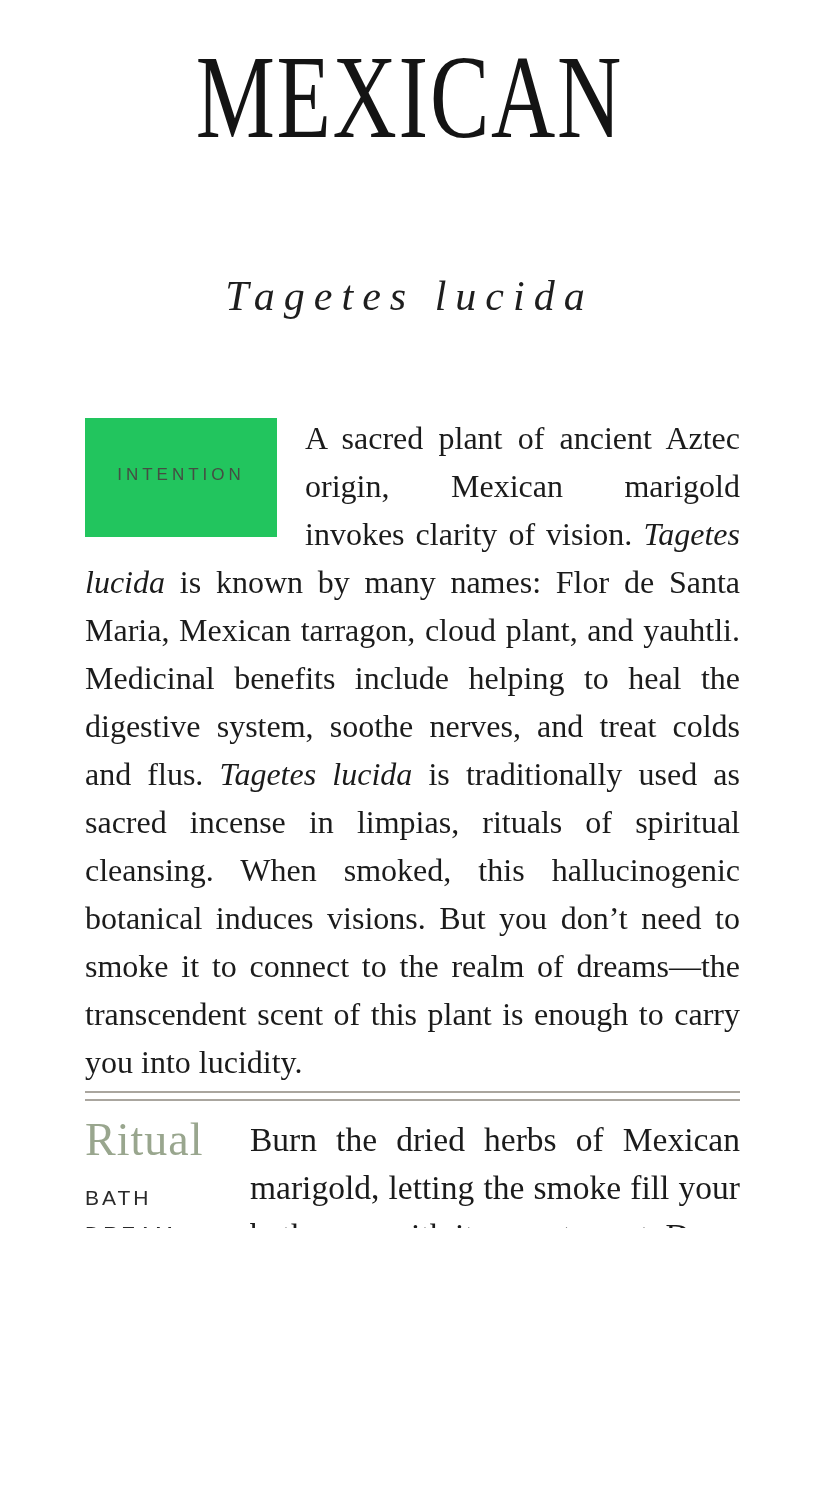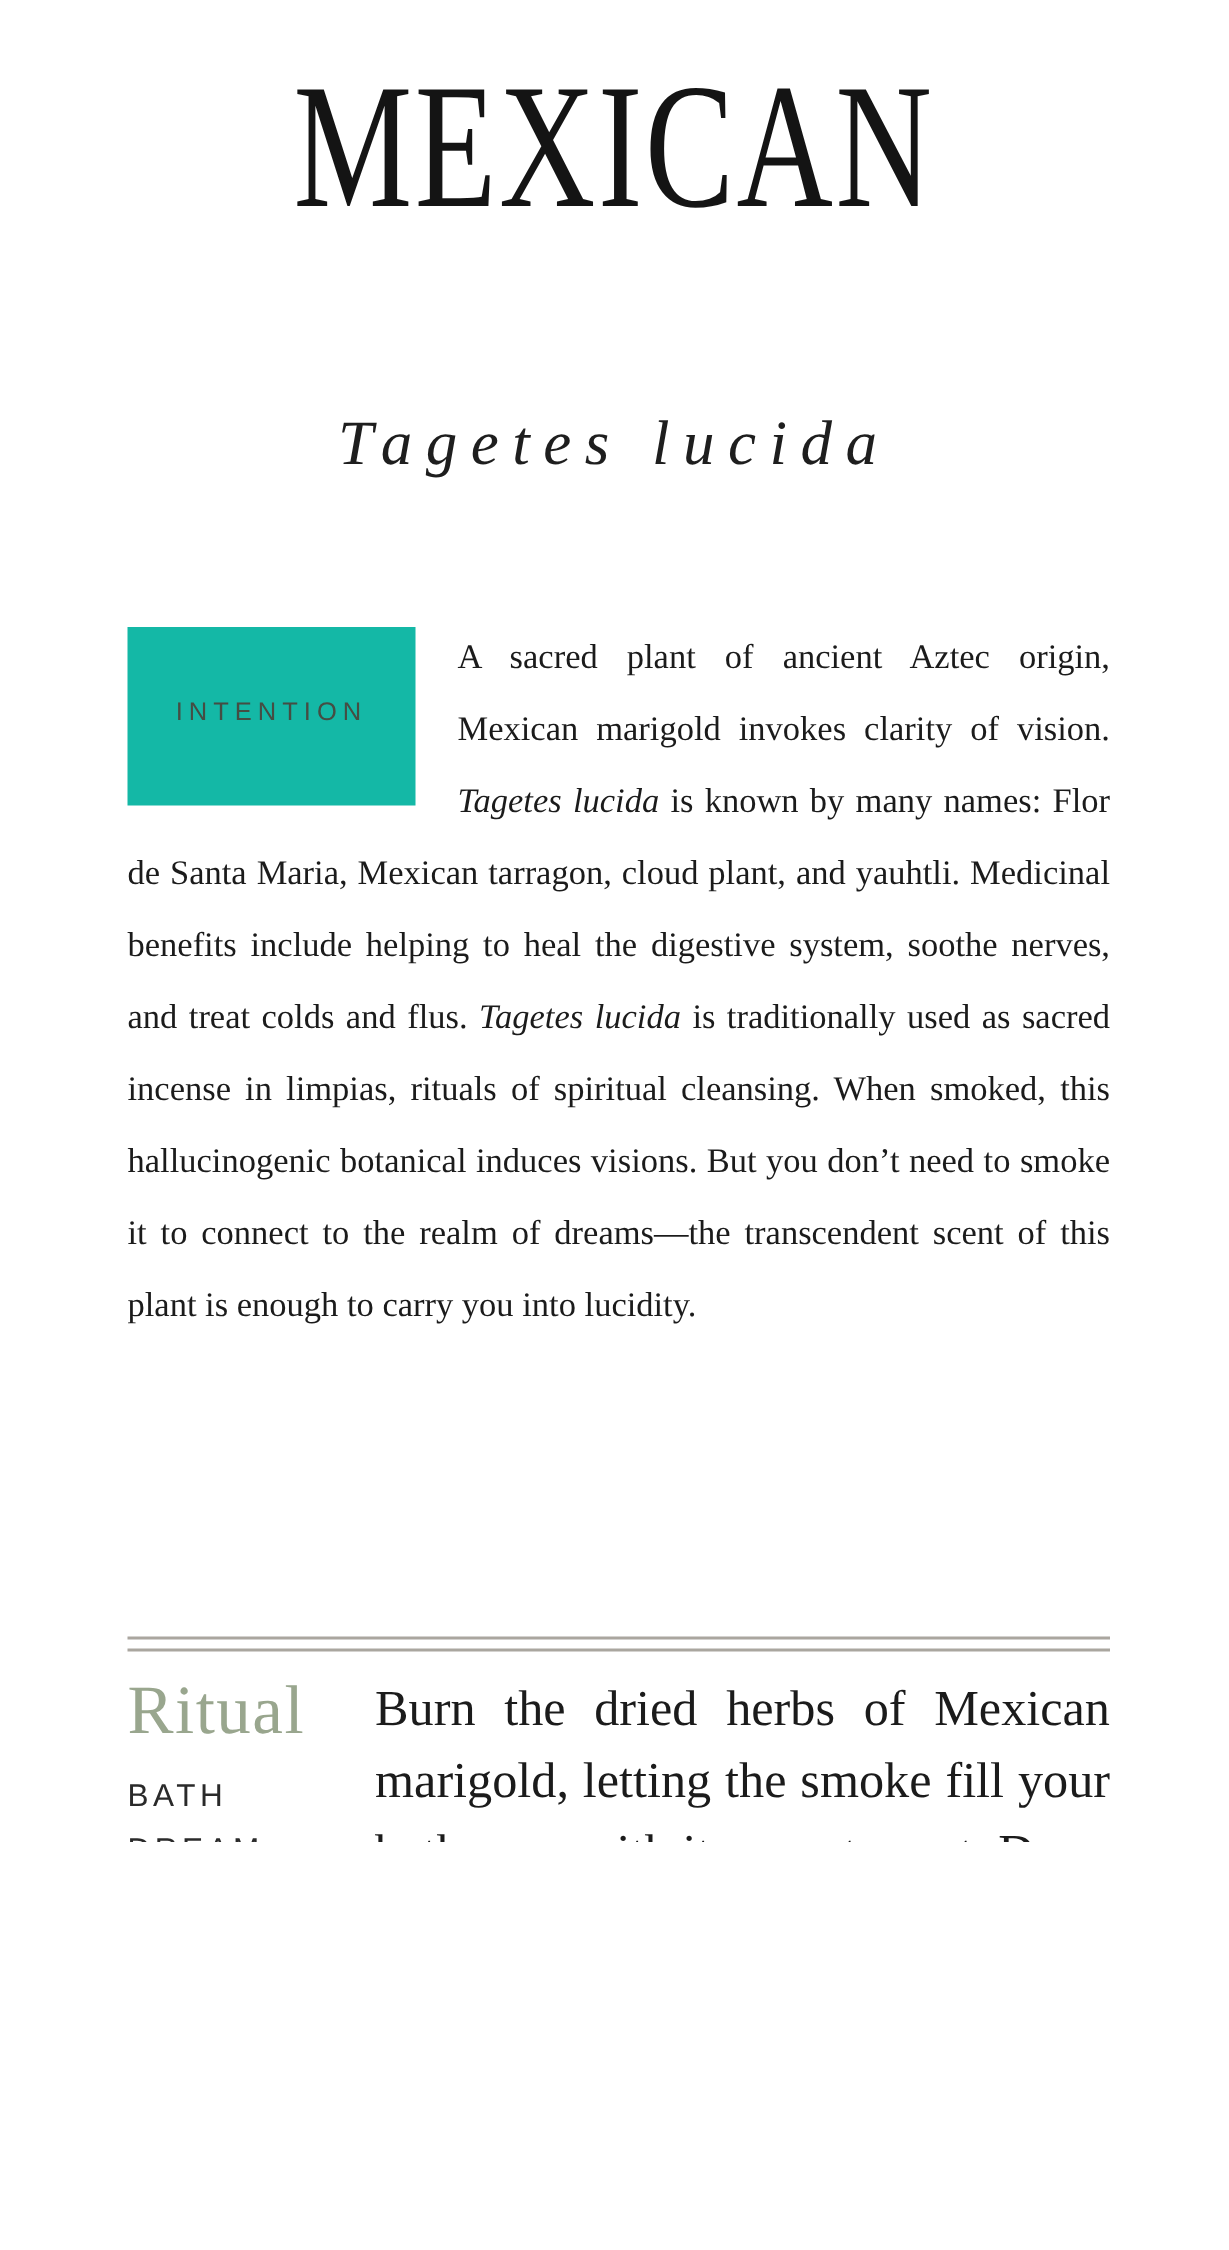--- a/index.html
+++ b/index.html
@@ -57,40 +57,40 @@
     position: absolute;
     left: 85px;
     top: 414px;
     width: 655px;
   }
   .intention-box {
     float: left;
     width: 192px;
     height: 119px;
     margin: 4px 28px 14px 0;
-    background: #14b8a6;
+    background: #22c55e;
     display: flex;
     flex-direction: column;
     align-items: center;
     justify-content: center;
   }
   .intention-label {
     font-family: "Liberation Sans", sans-serif;
     font-size: 17px;
     letter-spacing: 4px;
     color: #454d43;
     margin-bottom: 6px;
   }
   .intention-value {
     font-size: 41px;
     color: #121212;
     letter-spacing: 1px;
   }
   .body-text {
-    font-size: 23px;
+    font-size: 32px;
     line-height: 48px;
     text-align: justify;
     margin: 0;
   }
   .body-text .it { font-style: italic; }
 
   
   .divider {
     position: absolute;
     left: 85px;

